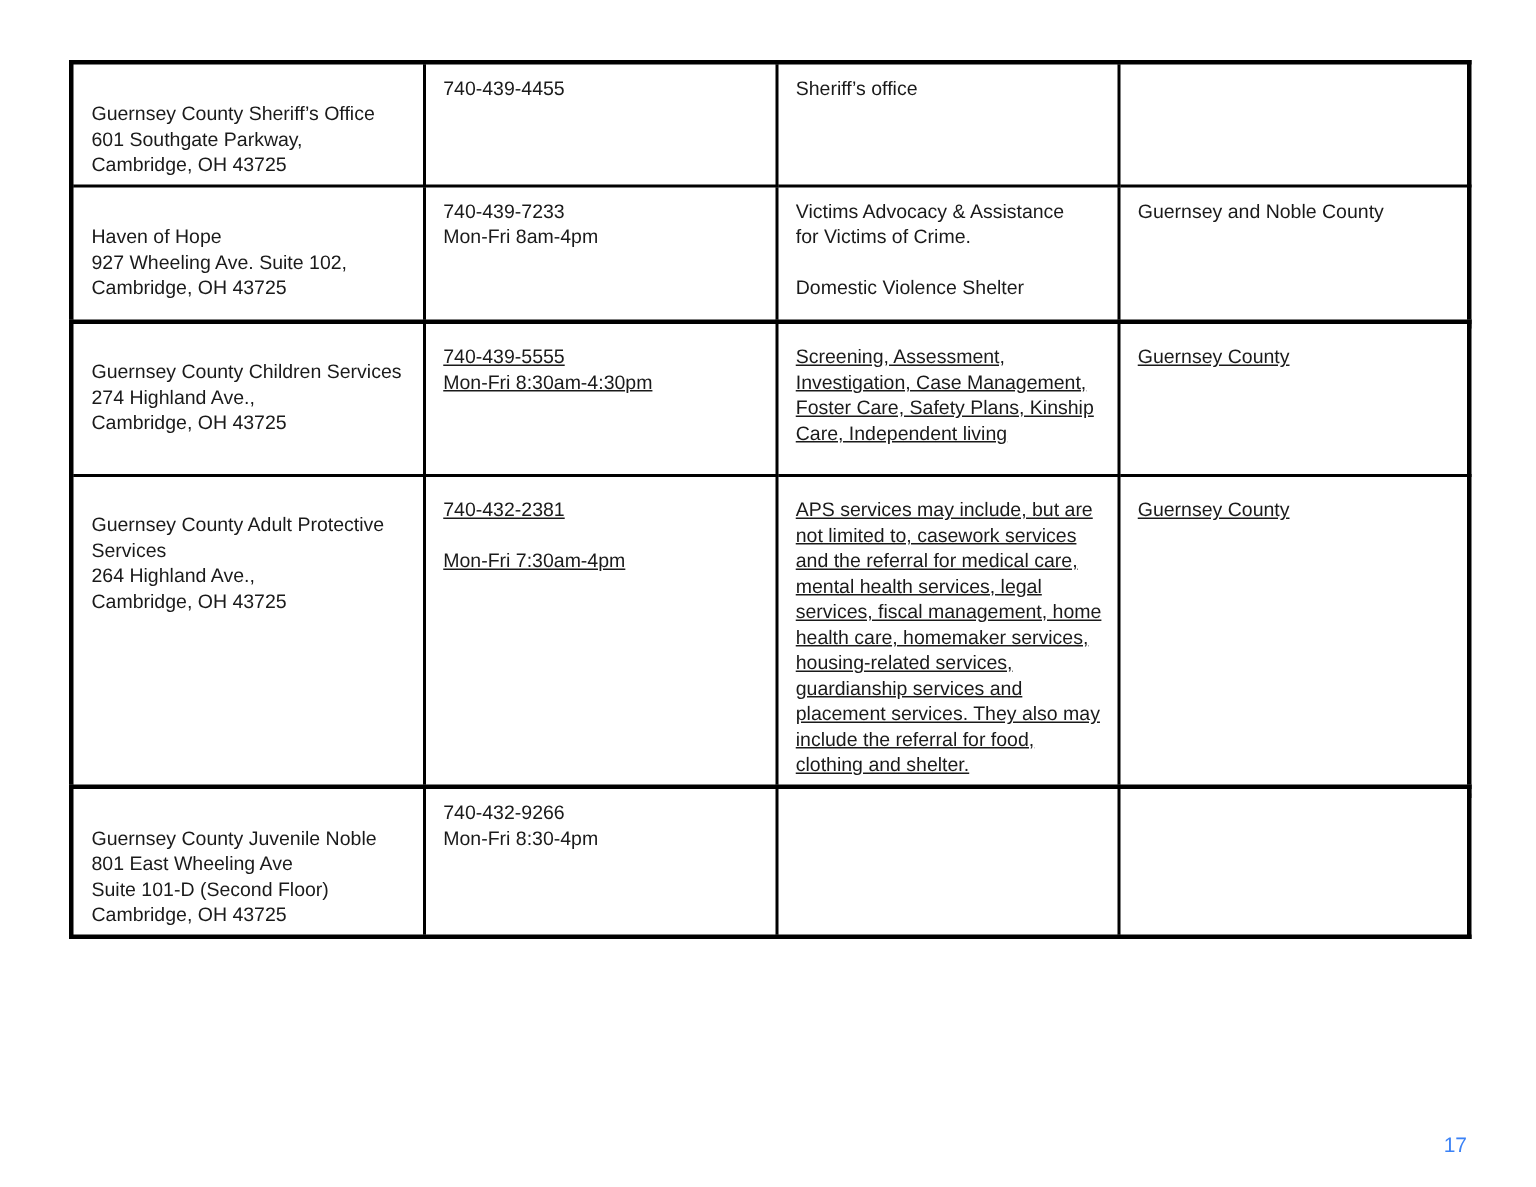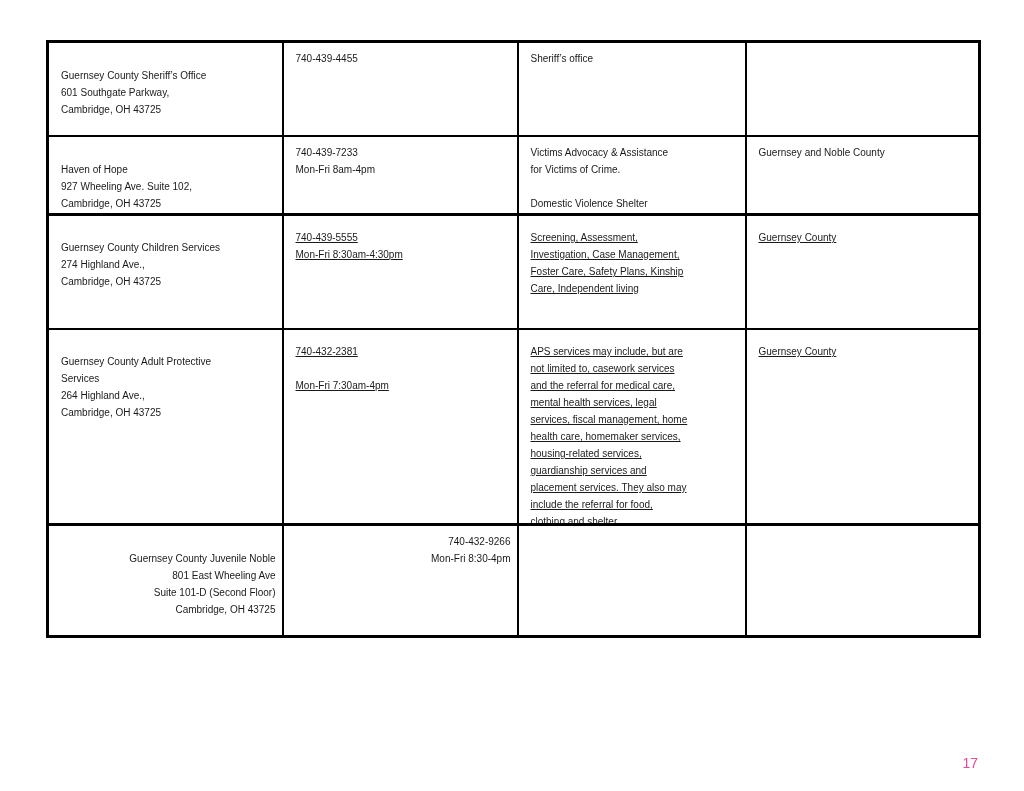--- a/index.html
+++ b/index.html
@@ -25,47 +25,47 @@
     background: #ffffff;
     border: 3px solid #000000;
   }
   table.t1 { top: 40px; }
   table.t2 { top: 213px; }
   table.t3 { top: 523px; }
   table.svc td {
     border: 2px solid #000000;
     vertical-align: top;
     white-space: pre-line;
-    font-size: 10px;
+    font-size: 13px;
     line-height: 17px;
-    padding: 7px 6px 17px 12px;
+    padding: 7px 6px 5px 12px;
   }
   col.c1 { width: 235px; }
   col.c2 { width: 235px; }
   col.c3 { width: 228px; }
   col.c4 { width: 234px; }
   td.p1 { padding-left: 15px; }
   td.p2 { padding-left: 12px; }
   td.p3 { padding-left: 8px; }
   td.p4 { padding-left: 19px; margin-top: 22px; }
   
   table.t2 td.p2, table.t2 td.p3, table.t2 td.p4 { padding-top: 13px; text-decoration: underline; }
   table.t2 td.p1 { padding-top: 6px; }
   tr.r-t1a td { height: 63px; }
   tr.r-t1b td { height: 79px; }
   tr.r-t2a td { height: 82px; }
   tr.r-t2b td { height: 193px; }
-  tr.r-t3a td { height: 76px; text-align: right; }
+  tr.r-t3a td { height: 76px; }
   .org { font-weight: normal; }
   .pageno {
     position: absolute;
     top: 755px;
     right: 46px;
     font-size: 14px;
-    color: #ec4899;
+    color: #3b82f6;
   }
 </style>
 </head>
 <body>
 
 <div class="page">
 
   <table class="svc t1">
     <colgroup>
         <col class="c1">

